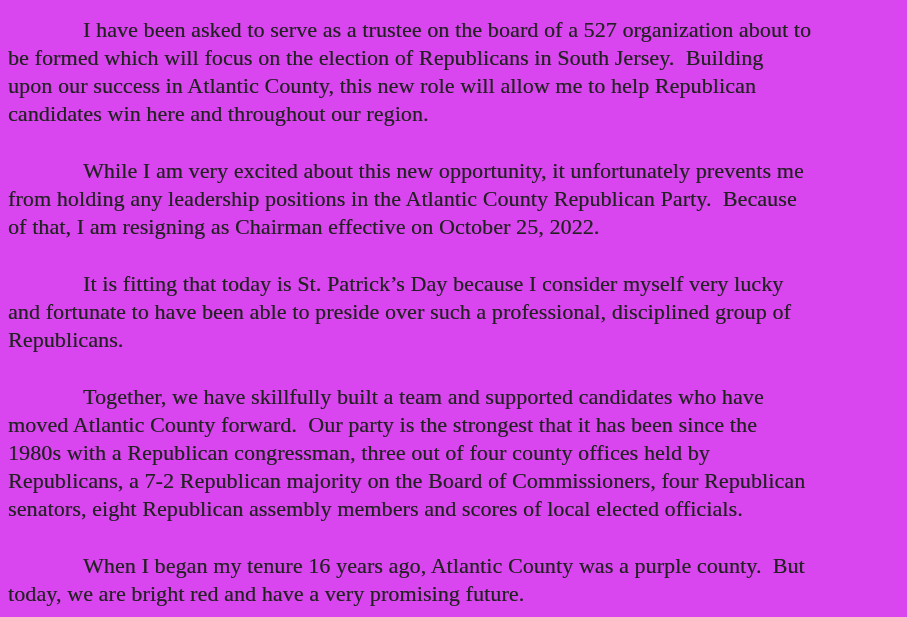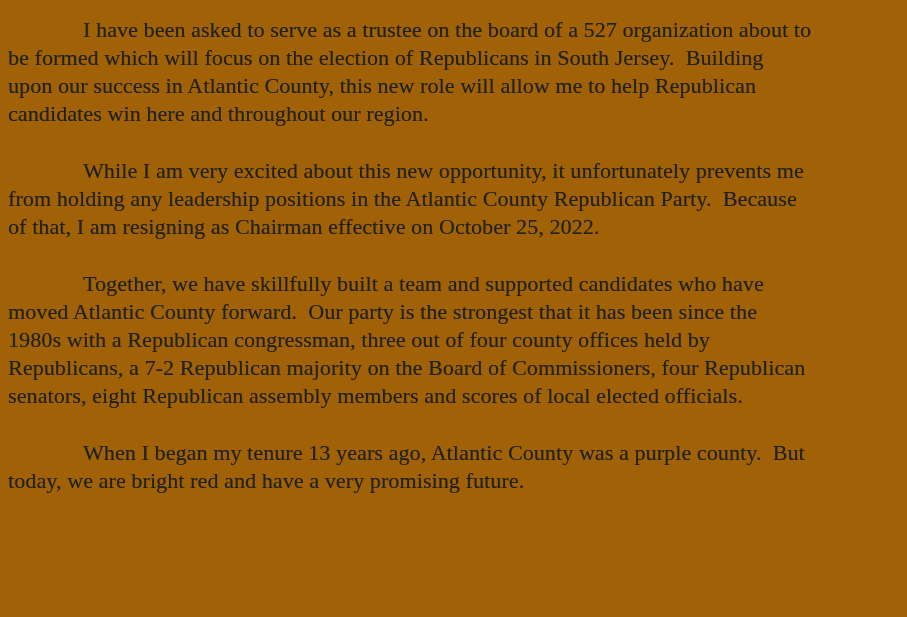--- a/index.html
+++ b/index.html
@@ -5,21 +5,21 @@
     html, body {
       margin: 0;
       padding: 0;
       background: #ffffff;
     }
     .page {
       position: relative;
       box-sizing: border-box;
       width: 907px;
       height: 617px;
-      background: #a16207;
+      background: #d946ef;
       padding: 16px 4px 0 8px;
       overflow: hidden;
     }
     .para {
       margin: 0 0 29px 0;
       font-family: "Liberation Serif", serif;
       font-size: 22px;
       line-height: 28px;
       color: #212121;
       text-indent: 75px;
@@ -33,20 +33,23 @@
 <body>
 
 <div class="page">
   <p class="para">I have been asked to serve as a trustee on the board of a 527 organization about to
 be formed which will focus on the election of Republicans in South Jersey.  Building
 upon our success in Atlantic County, this new role will allow me to help Republican
 candidates win here and throughout our region.</p>
   <p class="para">While I am very excited about this new opportunity, it unfortunately prevents me
 from holding any leadership positions in the Atlantic County Republican Party.  Because
 of that, I am resigning as Chairman effective on October 25, 2022.</p>
+  <p class="para">It is fitting that today is St. Patrick’s Day because I consider myself very lucky
+and fortunate to have been able to preside over such a professional, disciplined group of
+Republicans.</p>
   <p class="para">Together, we have skillfully built a team and supported candidates who have
 moved Atlantic County forward.  Our party is the strongest that it has been since the
 1980s with a Republican congressman, three out of four county offices held by
 Republicans, a 7-2 Republican majority on the Board of Commissioners, four Republican
 senators, eight Republican assembly members and scores of local elected officials.</p>
-  <p class="para">When I began my tenure 13 years ago, Atlantic County was a purple county.  But
+  <p class="para">When I began my tenure 16 years ago, Atlantic County was a purple county.  But
 today, we are bright red and have a very promising future.</p>
 </div>
 
 </body></html>

